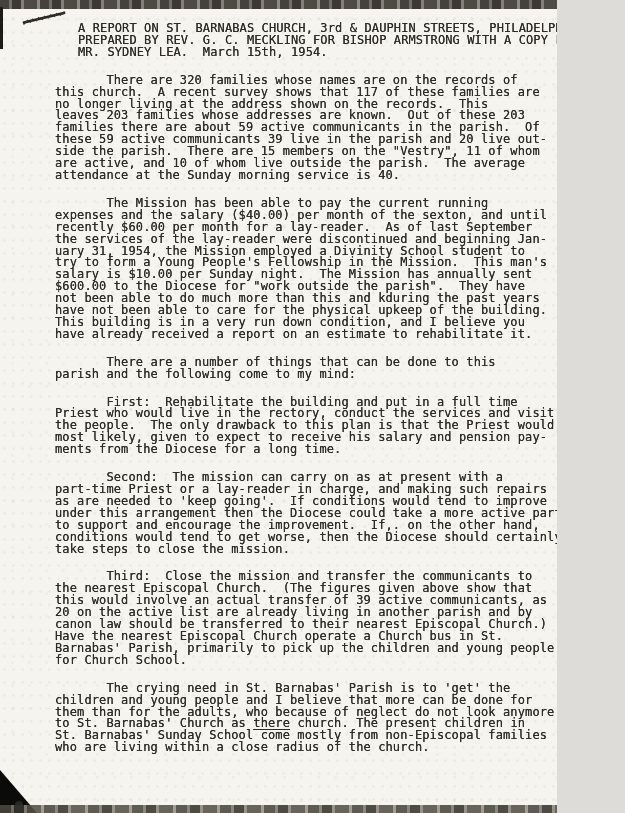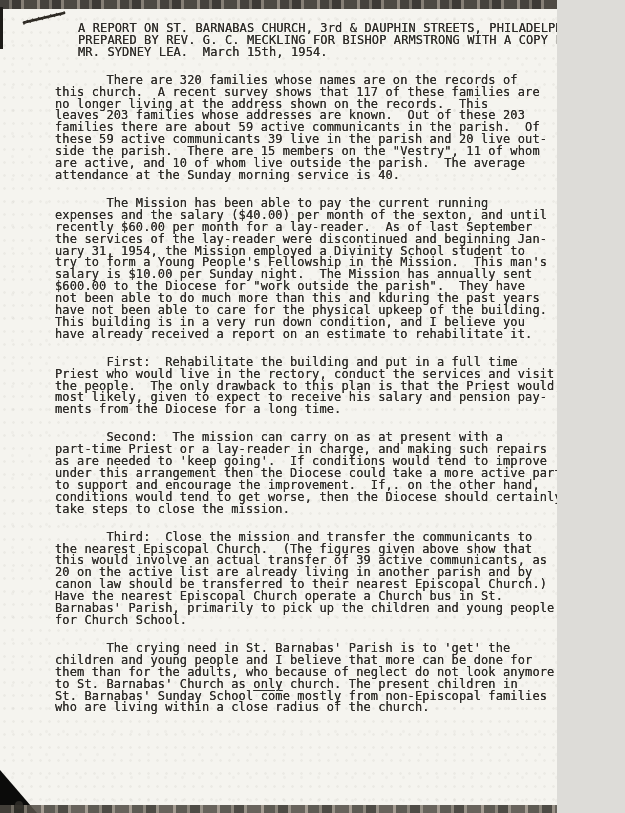--- a/index.html
+++ b/index.html
@@ -113,20 +113,22 @@
 recently $60.00 per month for a lay-reader.  As of last September
 the services of the lay-reader were discontinued and beginning Jan-
 uary 31, 1954, the Mission employed a Divinity School student to
 try to form a Young People's Fellowship in the Mission.  This man's
 salary is $10.00 per Sunday night.  The Mission has annually sent
 $600.00 to the Diocese for "work outside the parish".  They have
 not been able to do much more than this and kduring the past years
 have not been able to care for the physical upkeep of the building.
 This building is in a very run down condition, and I believe you
 have already received a report on an estimate to rehabilitate it.</pre>
+    <pre class="para">       There are a number of things that can be done to this
+parish and the following come to my mind:</pre>
     <pre class="para">       First:  Rehabilitate the building and put in a full time
 Priest who would live in the rectory, conduct the services and visit
 the people.  The only drawback to this plan is that the Priest would,
 most likely, given to expect to receive his salary and pension pay-
 ments from the Diocese for a long time.</pre>
     <pre class="para">       Second:  The mission can carry on as at present with a
 part-time Priest or a lay-reader in charge, and making such repairs
 as are needed to 'keep going'.  If conditions would tend to improve
 under this arrangement then the Diocese could take a more active part
 to support and encourage the improvement.  If,. on the other hand,
@@ -136,21 +138,21 @@
 the nearest Episcopal Church.  (The figures given above show that
 this would involve an actual transfer of 39 active communicants, as
 20 on the active list are already living in another parish and by
 canon law should be transferred to their nearest Episcopal Church.)
 Have the nearest Episcopal Church operate a Church bus in St.
 Barnabas' Parish, primarily to pick up the children and young people
 for Church School.</pre>
     <pre class="para">       The crying need in St. Barnabas' Parish is to 'get' the
 children and young people and I believe that more can be done for
 them than for the adults, who because of neglect do not look anymore
-to St. Barnabas' Church as <u>only</u> church. The present children in
+to St. Barnabas' Church as <u>there</u> church. The present children in
 St. Barnabas' Sunday School come mostly from non-Episcopal families
 who are living within a close radius of the church.</pre>
   </div>
 
   <div class="corner-fold"></div>
   <div class="bottom-dot"></div>
 
   <svg class="pen-mark-right" width="36" height="14" viewBox="0 0 36 14">
     <path d="M1 10 Q 10 4 19 6 T 35 6.5" fill="none" stroke="#9b968e" stroke-width="1.3"></path>
   </svg>

